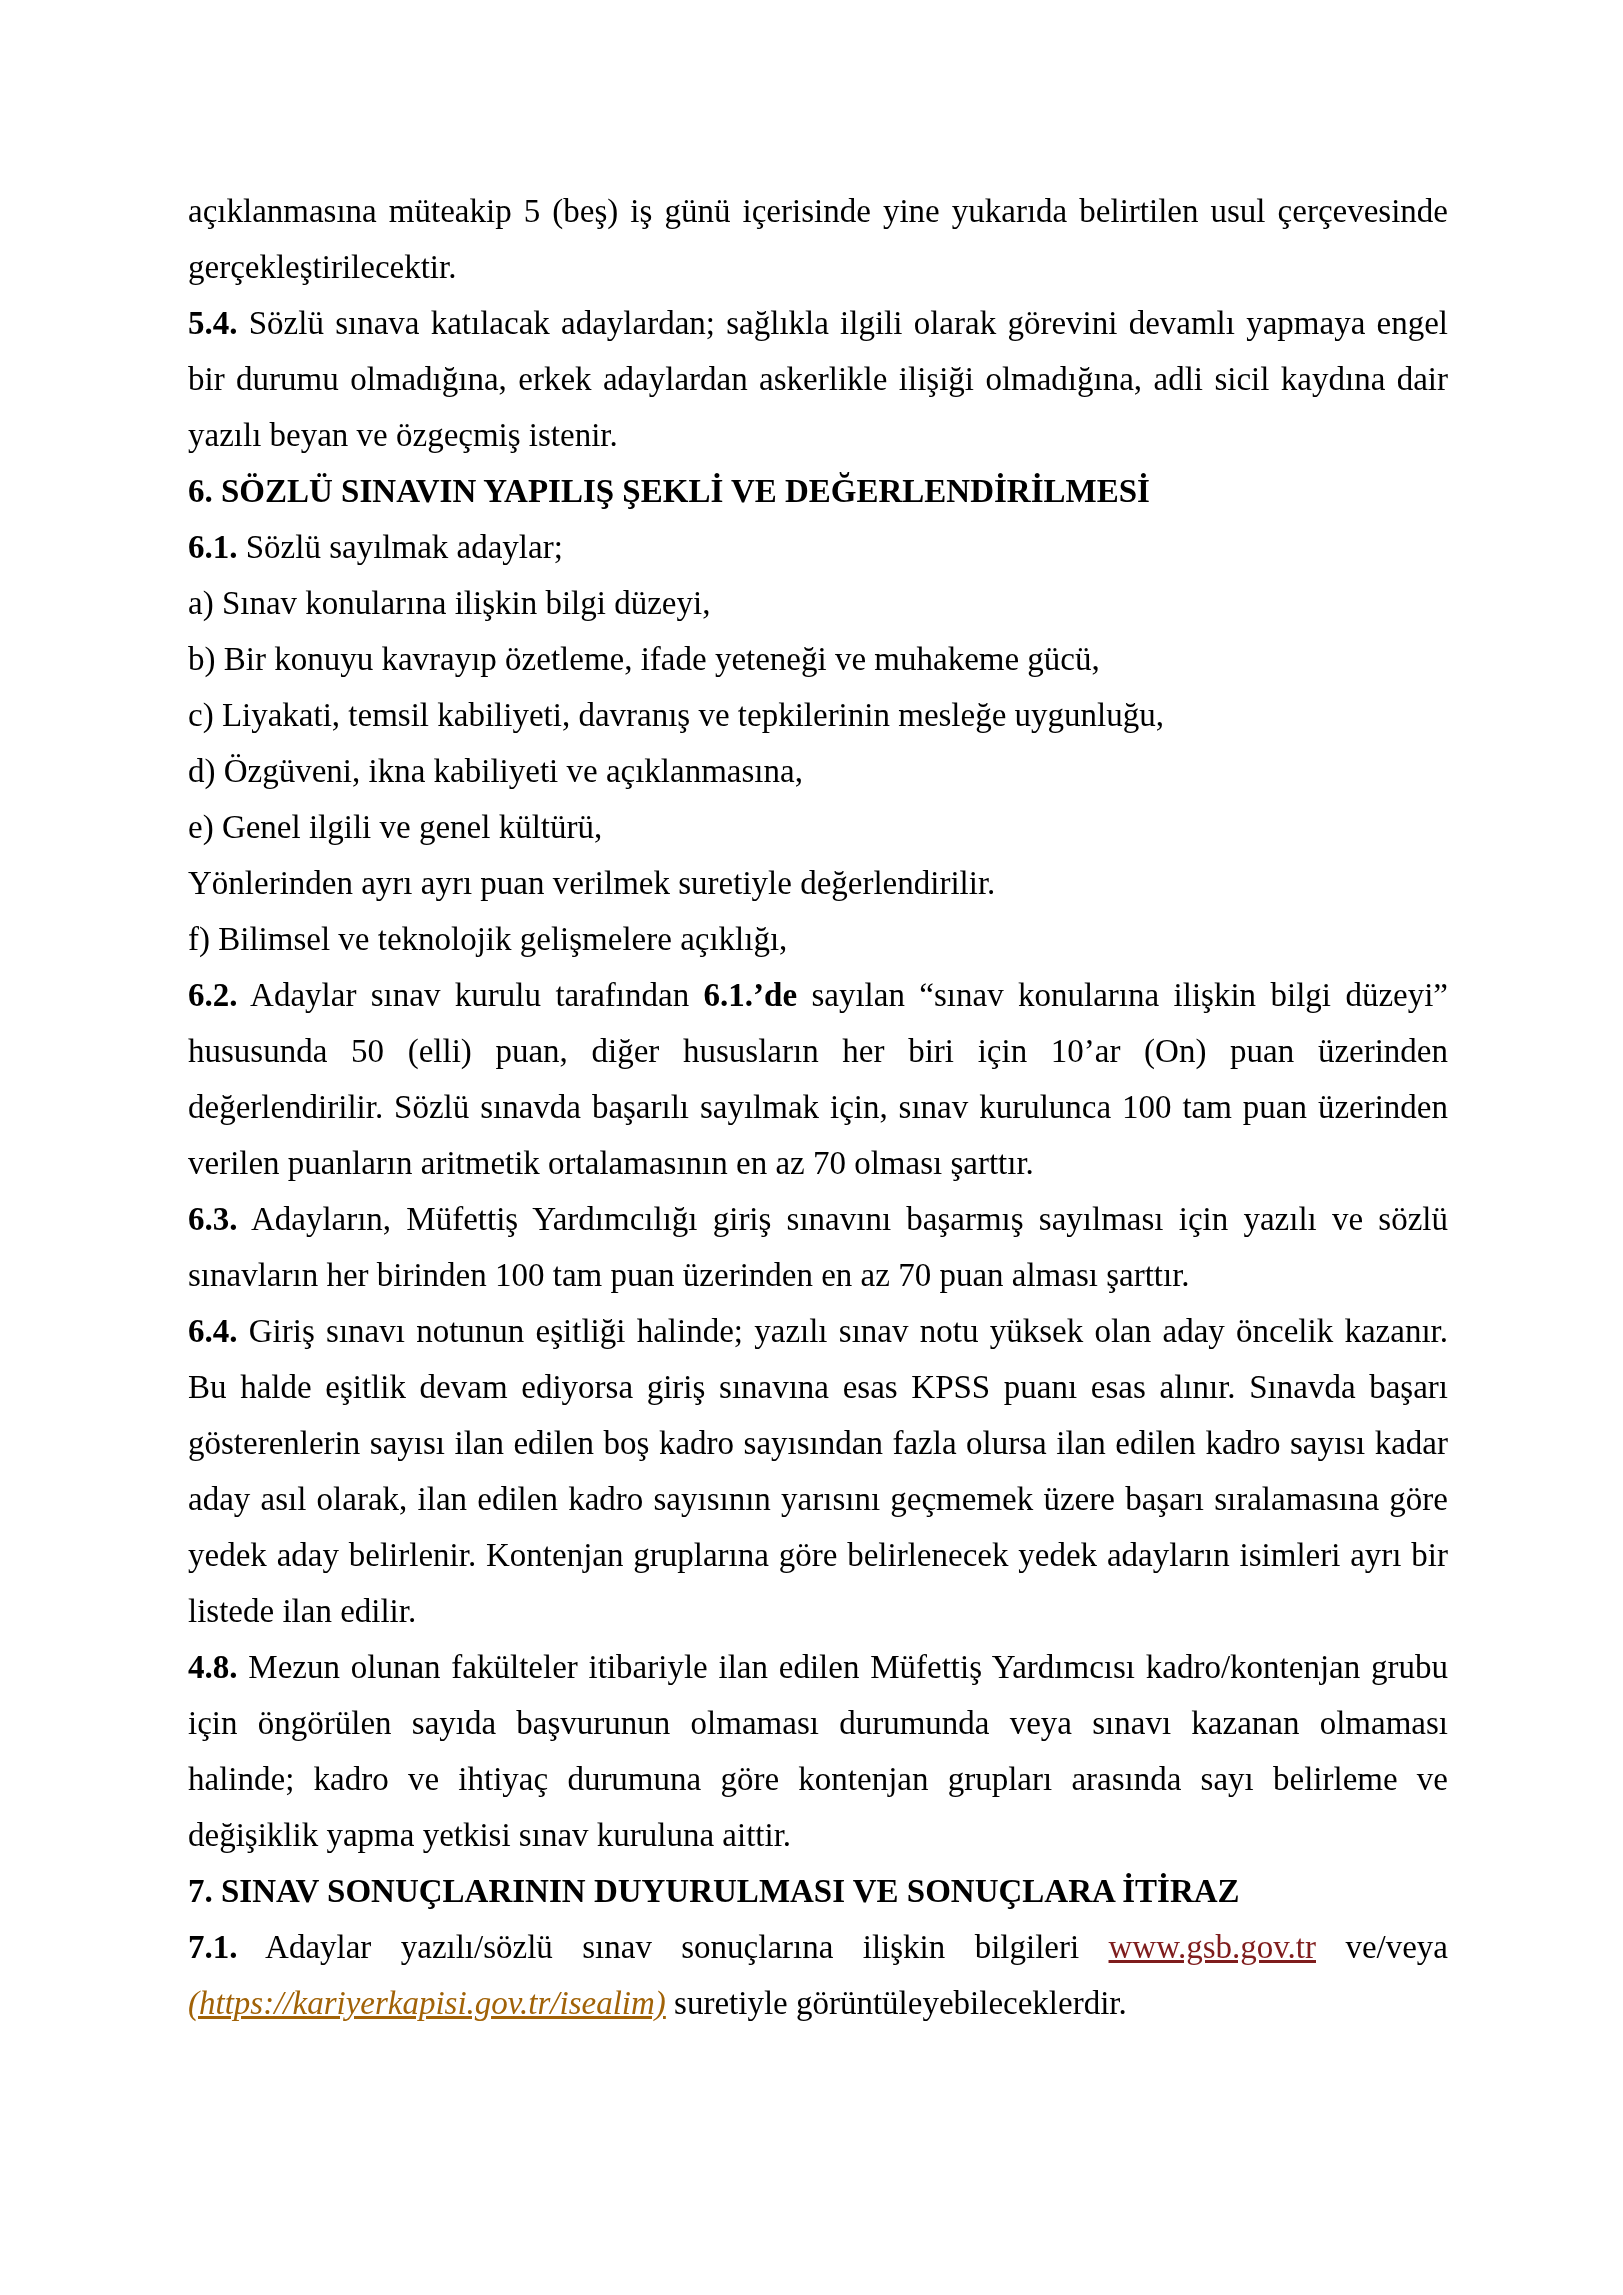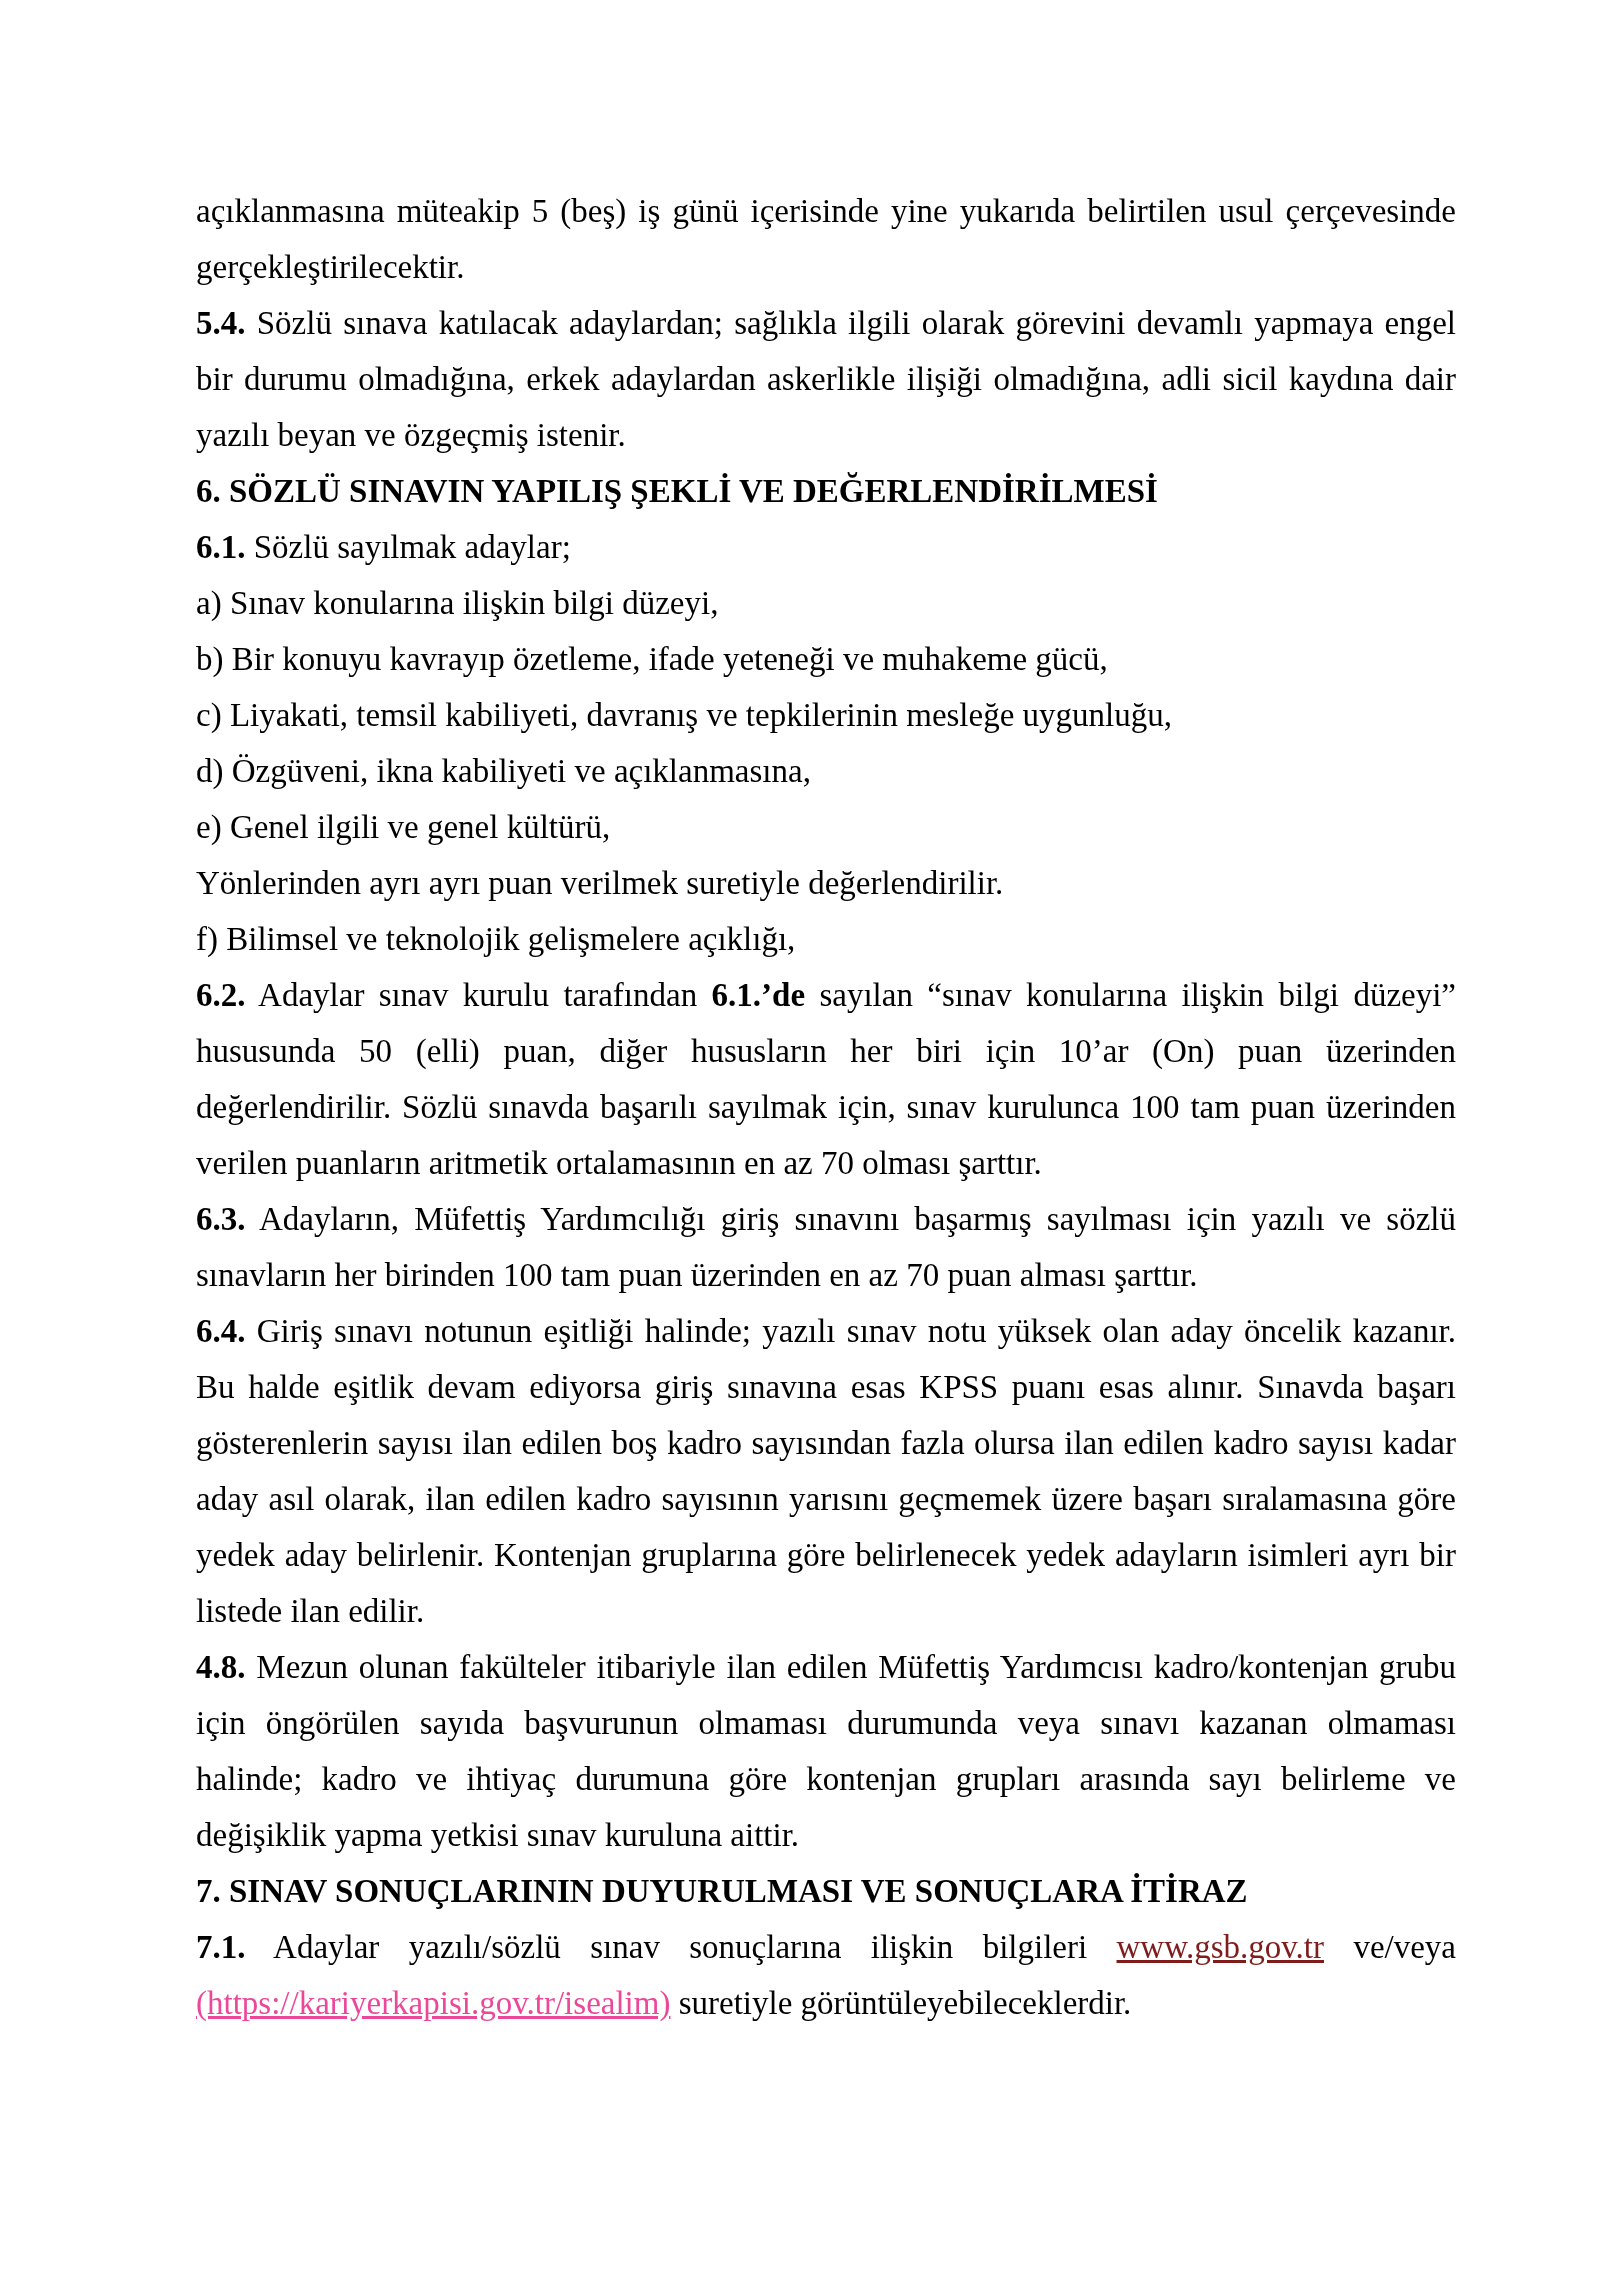--- a/index.html
+++ b/index.html
@@ -7,21 +7,21 @@
     position: relative;
     width: 1623px;
     height: 2295px;
     background: #ffffff;
     overflow: hidden;
     font-family: "Liberation Serif", "DejaVu Serif", serif;
     color: #000000;
   }
   .content {
     position: absolute;
-    left: 196px;
+    left: 188px;
     top: 183px;
     width: 1260px;
     font-size: 33px;
     line-height: 56px;
     text-align: justify;
   }
   .content p { margin: 0; padding: 0; }
   .b { font-weight: bold; }
   .doclink {
     text-decoration: underline;
@@ -54,17 +54,17 @@
     <p><span class="b">6.2.</span><span> Adaylar sınav kurulu tarafından </span><span class="b">6.1.’de</span><span> sayılan “sınav konularına ilişkin bilgi düzeyi” hususunda 50 (elli) puan, diğer hususların her biri için 10’ar (On) puan üzerinden değerlendirilir. Sözlü sınavda başarılı sayılmak için, sınav kurulunca 100 tam puan üzerinden verilen puanların aritmetik ortalamasının en az 70 olması şarttır.</span></p>
 
     <p><span class="b">6.3.</span><span> Adayların, Müfettiş Yardımcılığı giriş sınavını başarmış sayılması için yazılı ve sözlü sınavların her birinden 100 tam puan üzerinden en az 70 puan alması şarttır.</span></p>
 
     <p><span class="b">6.4.</span><span> Giriş sınavı notunun eşitliği halinde; yazılı sınav notu yüksek olan aday öncelik kazanır. Bu halde eşitlik devam ediyorsa giriş sınavına esas KPSS puanı esas alınır. Sınavda başarı gösterenlerin sayısı ilan edilen boş kadro sayısından fazla olursa ilan edilen kadro sayısı kadar aday asıl olarak, ilan edilen kadro sayısının yarısını geçmemek üzere başarı sıralamasına göre yedek aday belirlenir. Kontenjan gruplarına göre belirlenecek yedek adayların isimleri ayrı bir listede ilan edilir.</span></p>
 
     <p><span class="b">4.8.</span><span> Mezun olunan fakülteler itibariyle ilan edilen Müfettiş Yardımcısı kadro/kontenjan grubu için öngörülen sayıda başvurunun olmaması durumunda veya sınavı kazanan olmaması halinde; kadro ve ihtiyaç durumuna göre kontenjan grupları arasında sayı belirleme ve değişiklik yapma yetkisi sınav kuruluna aittir.</span></p>
 
     <p class="b"><span>7. SINAV SONUÇLARININ DUYURULMASI VE SONUÇLARA İTİRAZ</span></p>
 
-    <p><span class="b">7.1.</span><span> Adaylar yazılı/sözlü sınav sonuçlarına ilişkin bilgileri </span><a class="doclink" style="color: #7f1d1d;">www.gsb.gov.tr</a><span> ve/veya </span><a class="doclink" style="color: #ec4899;">(https://kariyerkapisi.gov.tr/isealim)</a><span> suretiyle görüntüleyebileceklerdir.</span></p>
+    <p><span class="b">7.1.</span><span> Adaylar yazılı/sözlü sınav sonuçlarına ilişkin bilgileri </span><a class="doclink" style="color: #7f1d1d;">www.gsb.gov.tr</a><span> ve/veya </span><a class="doclink" style="color: #a16207; font-style: italic;">(https://kariyerkapisi.gov.tr/isealim)</a><span> suretiyle görüntüleyebileceklerdir.</span></p>
 
   </div>
 </div>
 
 
 </body></html>

